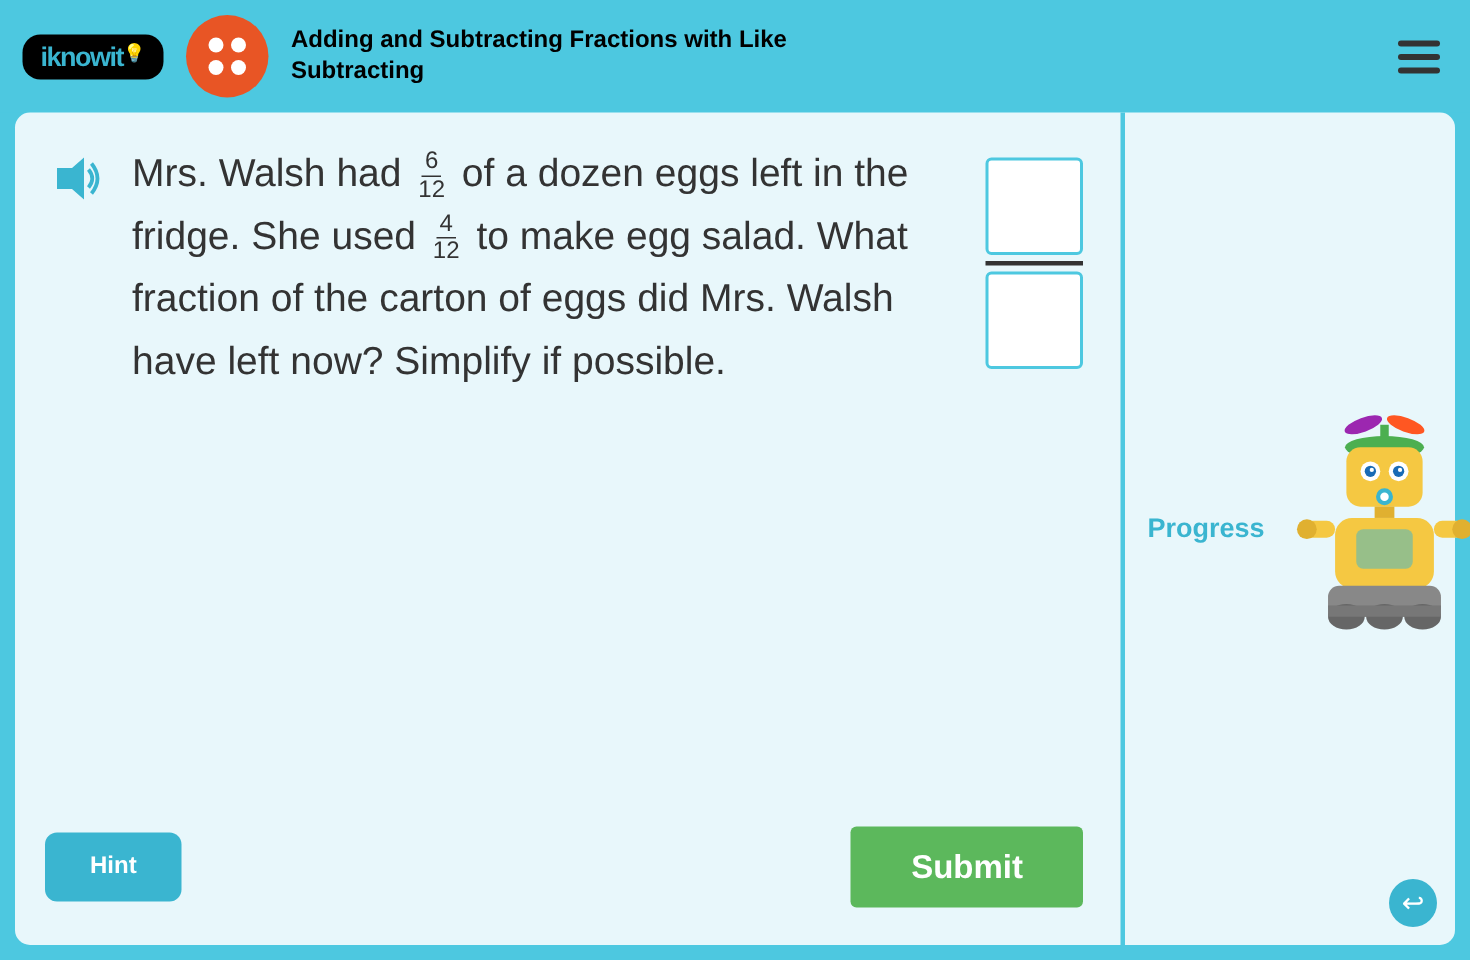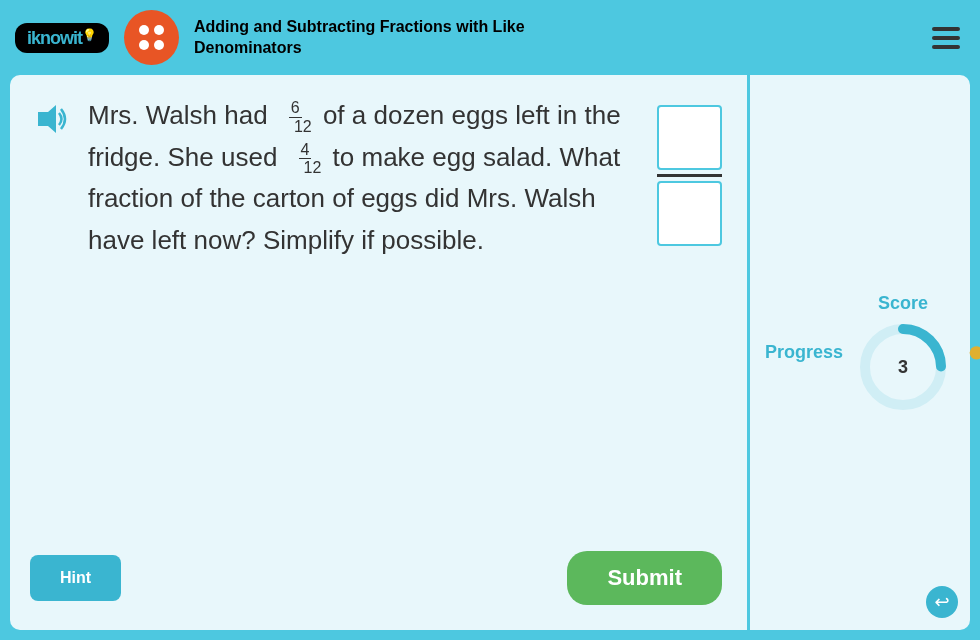--- a/index.html
+++ b/index.html
@@ -142,21 +142,20 @@
       line-height: 1.1;
     }
     .fraction-num {
       font-size: 16px;
       border-bottom: 1.5px solid #333;
       padding: 0 2px;
     }
     .fraction-den {
       font-size: 16px;
       padding: 0 2px;
-      margin-left: 15px;
     }
 
     .answer-boxes {
       display: flex;
       flex-direction: column;
       align-items: center;
       justify-content: center;
       gap: 0;
       margin-top: 10px;
     }
@@ -195,21 +194,21 @@
       padding: 14px 30px;
       font-size: 16px;
       font-weight: 700;
       cursor: pointer;
     }
 
     .submit-btn {
       background: #5cb85c;
       color: white;
       border: none;
-      border-radius: 20px;
+      border-radius: 4px;
       padding: 14px 40px;
       font-size: 22px;
       font-weight: 700;
       cursor: pointer;
     }
 
     
     .right-panel {
       width: 220px;
       display: flex;
@@ -293,21 +292,21 @@
     <div class="dice-dots">
       <div class="dot"></div>
       <div class="dot"></div>
       <div class="dot"></div>
       <div class="dot"></div>
     </div>
   </div>
 
   <div class="lesson-title">
     <span>Adding and Subtracting Fractions with Like</span><br>
-    <span>Denominators</span>
+    <span>Subtracting</span>
   </div>
 
 
   <button class="hamburger-btn">
     <div class="hamburger-line"></div>
     <div class="hamburger-line"></div>
     <div class="hamburger-line"></div>
   </button>
 </div>
 
@@ -352,30 +351,20 @@
       <button class="submit-btn">Submit</button>
     </div>
   </div>
 
   <div class="right-panel">
 
     <div class="progress-section">
       <span class="section-label">Progress</span>
     </div>
 
-    <div class="score-section">
-      <span class="section-label">Score</span>
-      <div class="circle-widget">
-        <svg width="90" height="90" viewBox="0 0 90 90">
-          <circle cx="45" cy="45" r="38" fill="none" stroke="#d0eef5" stroke-width="10"></circle>
-          <circle cx="45" cy="45" r="38" fill="none" stroke="#3ab5d0" stroke-width="10" stroke-dasharray="239" stroke-dashoffset="180" stroke-linecap="round"></circle>
-        </svg>
-        <span class="circle-text">3</span>
-      </div>
-    </div>
 
     <div class="mascot-area">
       <svg class="robot-svg" viewBox="0 0 130 170" xmlns="http://www.w3.org/2000/svg">
 
         <ellipse cx="65" cy="30" rx="28" ry="8" fill="#4caf50"></ellipse>
         <rect x="62" y="14" width="6" height="18" fill="#4caf50"></rect>
 
         <ellipse cx="50" cy="14" rx="14" ry="5" fill="#9c27b0" transform="rotate(-20,50,14)"></ellipse>
         <ellipse cx="80" cy="14" rx="14" ry="5" fill="#ff5722" transform="rotate(20,80,14)"></ellipse>
 

